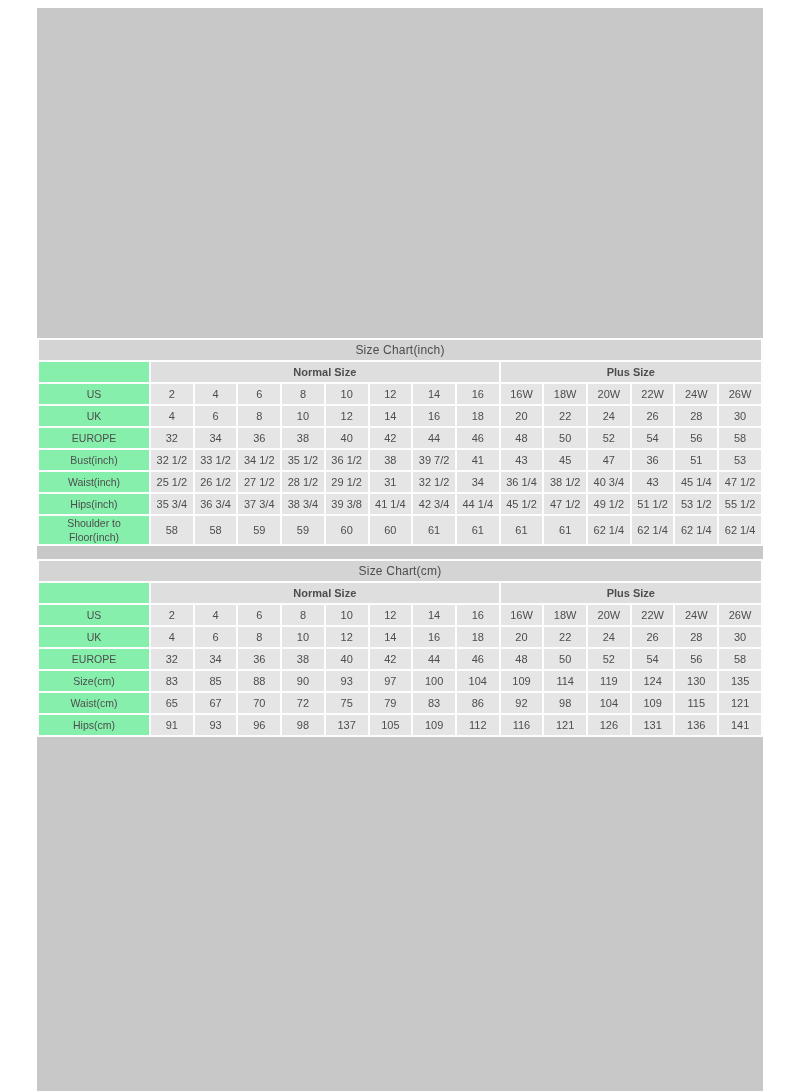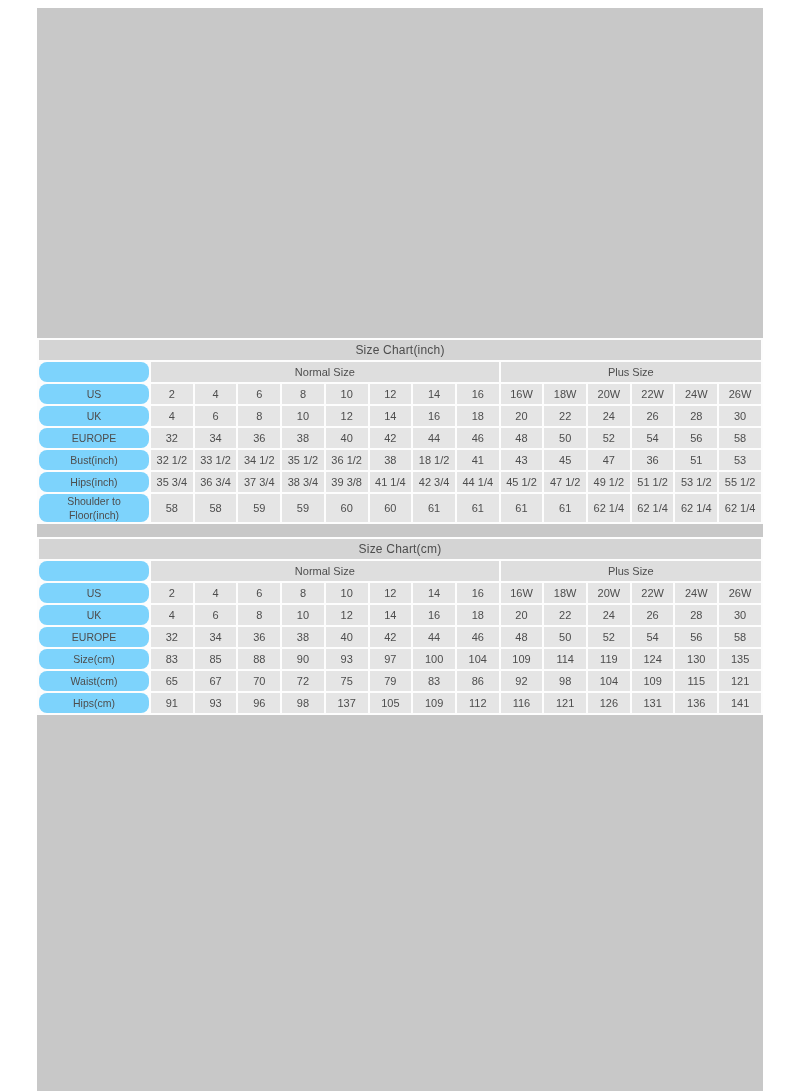--- a/index.html
+++ b/index.html
@@ -34,24 +34,24 @@
   td.title-cell {
     background: #d4d4d4;
     height: 20px;
     font-size: 12px;
     letter-spacing: 0.2px;
   }
   td.group-cell {
     background: #dedede;
     height: 20px;
     font-size: 11px;
+    font-weight: bold;
   }
   td.corner-cell, td.label-cell {
-    background: #7dd3fc;
-    border-radius: 8px;
+    background: #86efac;
   }
   td.label-cell {
     font-size: 10.5px;
     height: 20px;
     white-space: pre-line;
     line-height: 14px;
   }
   td.data-cell {
     background: #e5e5e5;
     height: 20px;
@@ -130,28 +130,45 @@
             <td class="data-cell">58</td>
           </tr>
           <tr>
             <td class="label-cell">Bust(inch)</td>
             <td class="data-cell">32 1/2</td>
             <td class="data-cell">33 1/2</td>
             <td class="data-cell">34 1/2</td>
             <td class="data-cell">35 1/2</td>
             <td class="data-cell">36 1/2</td>
             <td class="data-cell">38</td>
-            <td class="data-cell">18 1/2</td>
+            <td class="data-cell">39 7/2</td>
             <td class="data-cell">41</td>
             <td class="data-cell">43</td>
             <td class="data-cell">45</td>
             <td class="data-cell">47</td>
             <td class="data-cell">36</td>
             <td class="data-cell">51</td>
             <td class="data-cell">53</td>
+          </tr>
+          <tr>
+            <td class="label-cell">Waist(inch)</td>
+            <td class="data-cell">25 1/2</td>
+            <td class="data-cell">26 1/2</td>
+            <td class="data-cell">27 1/2</td>
+            <td class="data-cell">28 1/2</td>
+            <td class="data-cell">29 1/2</td>
+            <td class="data-cell">31</td>
+            <td class="data-cell">32 1/2</td>
+            <td class="data-cell">34</td>
+            <td class="data-cell">36 1/4</td>
+            <td class="data-cell">38 1/2</td>
+            <td class="data-cell">40 3/4</td>
+            <td class="data-cell">43</td>
+            <td class="data-cell">45 1/4</td>
+            <td class="data-cell">47 1/2</td>
           </tr>
           <tr>
             <td class="label-cell">Hips(inch)</td>
             <td class="data-cell">35 3/4</td>
             <td class="data-cell">36 3/4</td>
             <td class="data-cell">37 3/4</td>
             <td class="data-cell">38 3/4</td>
             <td class="data-cell">39 3/8</td>
             <td class="data-cell">41 1/4</td>
             <td class="data-cell">42 3/4</td>

